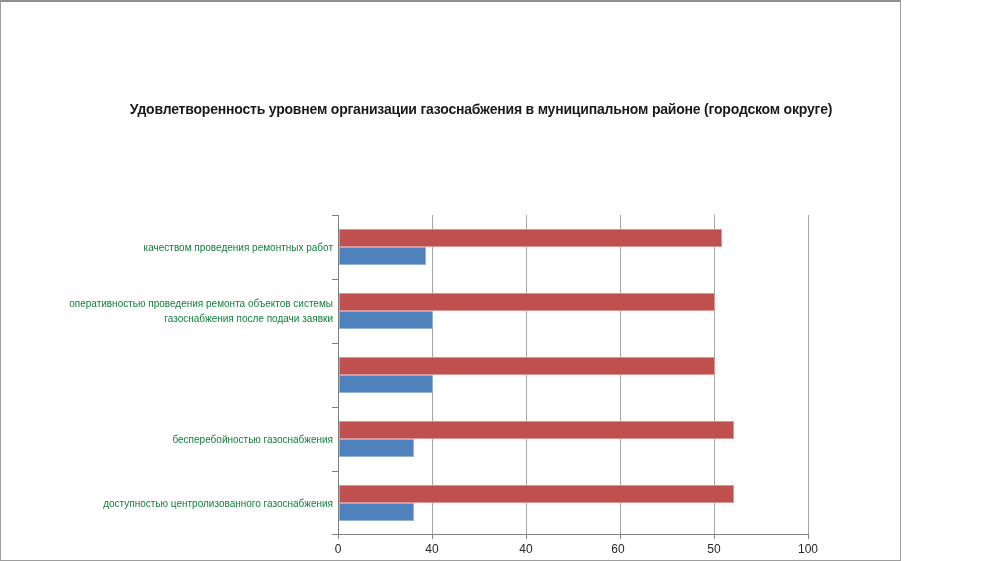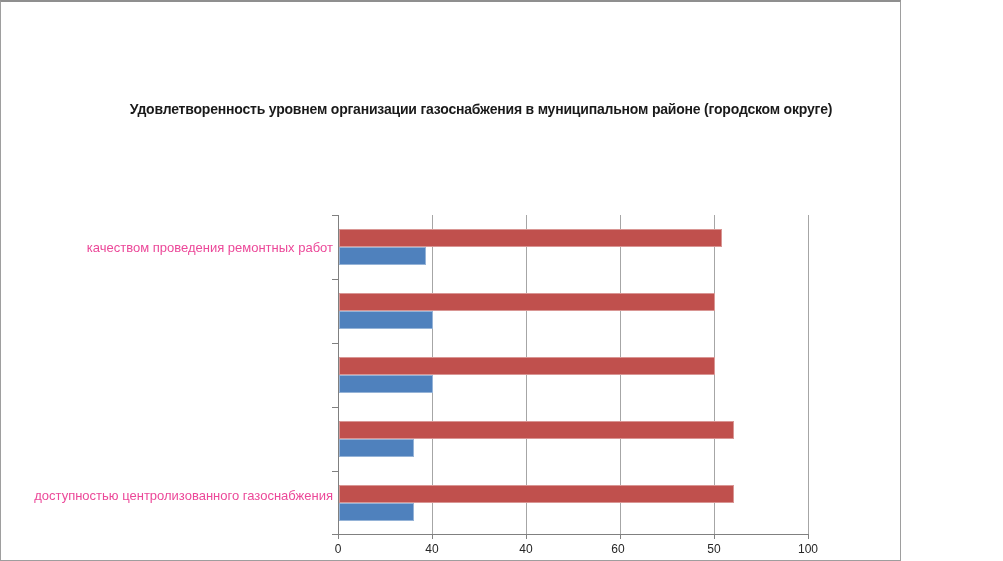--- a/index.html
+++ b/index.html
@@ -19,21 +19,21 @@
     font-size:14px;font-weight:bold;color:#1a1a1a;
     letter-spacing:-0.2px;
   }
   .cat-labels{position:absolute;left:2px;top:213px;width:330px;height:320px;}
   .cat-row{
     position:absolute;left:0;width:100%;
     display:flex;align-items:center;justify-content:flex-end;
   }
   .cat-row span{
     display:block;text-align:right;
-    font-size:13px;line-height:15px;color:#ec4899;
+    font-size:10px;line-height:15px;color:#15803d;
   }
   .plot{position:absolute;left:337px;top:213px;width:471px;height:320px;}
   .y-axis{position:absolute;left:0;top:0;width:1px;height:320px;}
   .x-axis{position:absolute;left:0;top:319px;width:471px;height:1px;}
   .gridline{position:absolute;top:0;width:1px;height:319px;}
   .ytick{position:absolute;left:-6px;width:6px;height:1px;}
   .xtick{position:absolute;top:320px;width:1px;height:4px;}
   .bar{position:absolute;height:18px;box-sizing:border-box;border:1px solid transparent;}
   .x-labels{position:absolute;left:337px;top:540px;width:471px;height:14px;}
   .x-labels span{
@@ -48,21 +48,27 @@
 </head>
 <body>
 
 <div class="canvas">
   <div class="chart-title">Удовлетворенность уровнем организации газоснабжения в муниципальном районе (городском округе)</div>
 
   <div class="cat-labels" id="catLabels">
       <div class="cat-row" style="top: 0px; height: 64px;">
         <span>качеством проведения ремонтных работ</span>
       </div>
-      <div class="cat-row" style="top: 248px; height: 64px; justify-content: flex-end;">
+      <div class="cat-row" style="top: 64px; height: 64px;">
+        <span>оперативностью проведения ремонта объектов системы газоснабжения после подачи заявки</span>
+      </div>
+      <div class="cat-row" style="top: 192px; height: 64px;">
+        <span>бесперебойностью газоснабжения</span>
+      </div>
+      <div class="cat-row" style="top: 256px; height: 64px; justify-content: flex-end;">
         <span>доступностью центролизованного газоснабжения</span>
       </div>
     </div>
 
   <div class="plot" id="plot">
       <div class="gridline" style="left: 94px; background: rgb(166, 166, 166);"></div>
       <div class="gridline" style="left: 188px; background: rgb(166, 166, 166);"></div>
       <div class="gridline" style="left: 282px; background: rgb(166, 166, 166);"></div>
       <div class="gridline" style="left: 376px; background: rgb(166, 166, 166);"></div>
       <div class="gridline" style="left: 470px; background: rgb(166, 166, 166);"></div>

